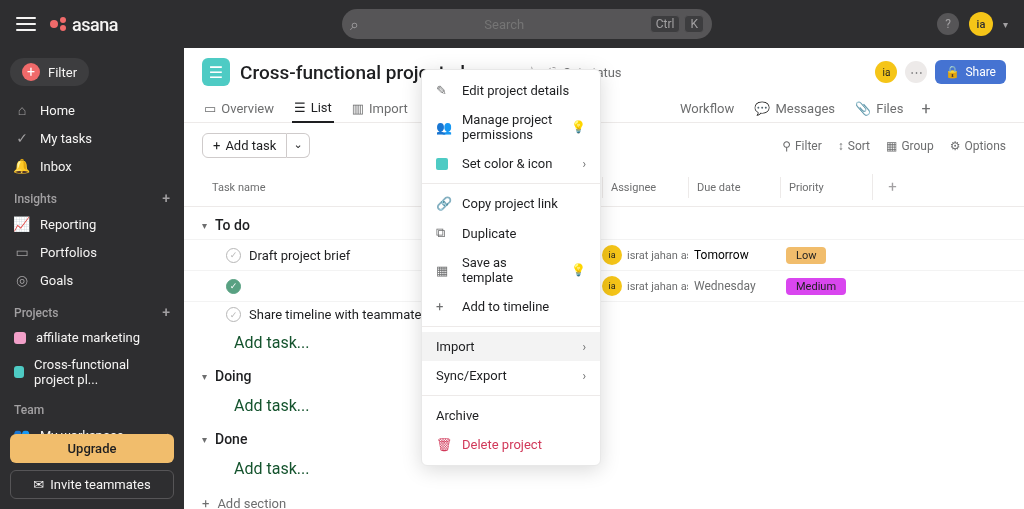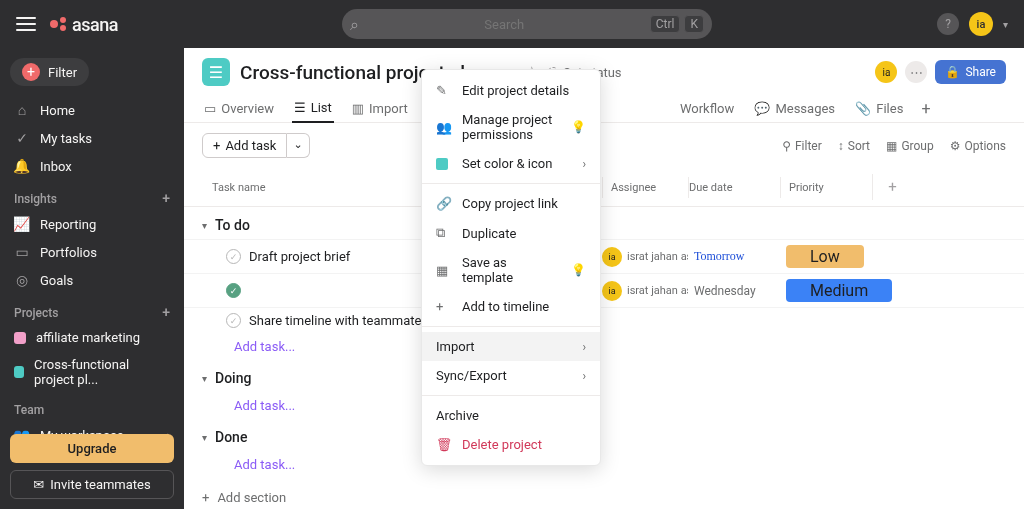--- a/index.html
+++ b/index.html
@@ -59,40 +59,40 @@
 .toolbar{display:flex;align-items:center;padding:10px 18px;gap:10px;font-size:12px;color:#6d6e6f;}
 .addtask-btn{border:1px solid #cfcbcb;border-radius:6px 0 0 6px;padding:4px 10px;display:flex;align-items:center;gap:5px;color:#1e1f21;font-size:13px;}
 .addtask-chev{border:1px solid #cfcbcb;border-left:none;border-radius:0 6px 6px 0;padding:4px 6px;color:#1e1f21;font-size:11px;}
 .tool-right{margin-left:auto;display:flex;align-items:center;gap:16px;}
 .tool-item{display:flex;align-items:center;gap:4px;cursor:pointer;}
 
 
 .thead{display:flex;align-items:center;padding:6px 18px;border-bottom:1px solid #edeae9;font-size:11px;color:#6d6e6f;}
 .col-task{flex:0 0 400px;padding-left:10px;}
 .col-assignee{flex:0 0 86px;border-left:1px solid #edeae9;padding:4px 8px;}
-.col-due{flex:0 0 92px;border-left:1px solid #edeae9;padding:4px 0;}
+.col-due{flex:0 0 92px;border-left:1px solid #edeae9;padding:4px 8px;}
 .col-priority{flex:0 0 92px;border-left:1px solid #edeae9;padding:4px 8px;}
 .col-add{flex:0 0 40px;border-left:1px solid #edeae9;padding:4px 8px;color:#a2a0a2;font-size:15px;text-align:center;}
 
 
 .section-row{display:flex;align-items:center;padding:10px 18px 6px;gap:8px;font-weight:500;color:#1e1f21;font-size:14px;}
 .sec-chev{font-size:10px;color:#6d6e6f;}
 .task-row{display:flex;align-items:center;padding:5px 18px;font-size:13px;color:#1e1f21;border-top:1px solid #f3f3f3;}
 .task-name{flex:0 0 400px;display:flex;align-items:center;gap:8px;padding-left:24px;}
 .check{width:15px;height:15px;border-radius:50%;border:1.5px solid #b7b7b7;display:flex;align-items:center;justify-content:center;font-size:9px;color:#b7b7b7;}
 .check.done{background:#58a182;border-color:#58a182;color:#fff;}
 .assignee-cell{flex:0 0 86px;display:flex;align-items:center;gap:5px;font-size:11px;color:#6d6e6f;overflow:hidden;white-space:nowrap;}
 .av-xs{width:20px;height:20px;border-radius:50%;background:#f5c518;display:flex;align-items:center;justify-content:center;font-size:9px;color:#1e1f21;flex-shrink:0;}
 .due-cell{flex:0 0 92px;font-size:12px;color:#6d6e6f;padding-left:6px;}
-.due-cell.tomorrow{color:#1d4ed8;font-family:Liberation Serif, serif;}
+.due-cell.tomorrow{color:#000000;}
 .prio-cell{flex:0 0 92px;padding-left:6px;}
-.prio-tag{display:inline-block;padding:2px 24px;border-radius:4px;font-size:16px;color:#1e1f21;}
+.prio-tag{display:inline-block;padding:2px 10px;border-radius:4px;font-size:11px;color:#1e1f21;}
 .prio-low{background:#f1bd6c;}
-.prio-med{background:#3b82f6;}
-.addtask-row{padding:6px 18px 6px 50px;color:#8b5cf6;font-size:13px;}
+.prio-med{background:#d946ef;}
+.addtask-row{padding:6px 18px 6px 50px;color:#14532d;font-size:16px;}
 .add-section{display:flex;align-items:center;gap:8px;padding:12px 18px;color:#6d6e6f;font-size:13px;}
 .bulb{color:#f1bd6c;font-size:12px;margin-left:auto;margin-right:6px;}
 
 
 .menu{position:absolute;background:#fff;border:1px solid #e8e8e8;border-radius:6px;box-shadow:0 4px 20px rgba(0,0,0,0.15);padding:6px 0;font-size:13px;color:#1e1f21;z-index:100;}
 .menu-item{display:flex;align-items:center;gap:10px;padding:7px 14px;cursor:pointer;}
 .menu-item:hover,.menu-item.hover{background:#f3f3f3;}
 .menu-icon{width:16px;color:#6d6e6f;font-size:13px;display:flex;align-items:center;}
 .menu-sep{height:1px;background:#edeae9;margin:5px 0;}
 .menu-arrow{margin-left:auto;color:#6d6e6f;font-size:12px;}

